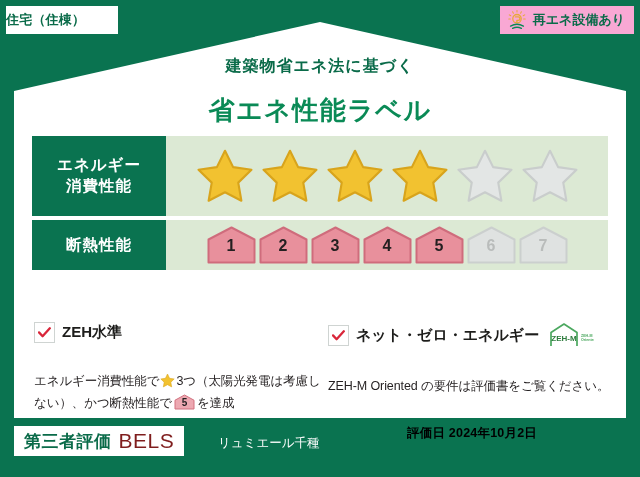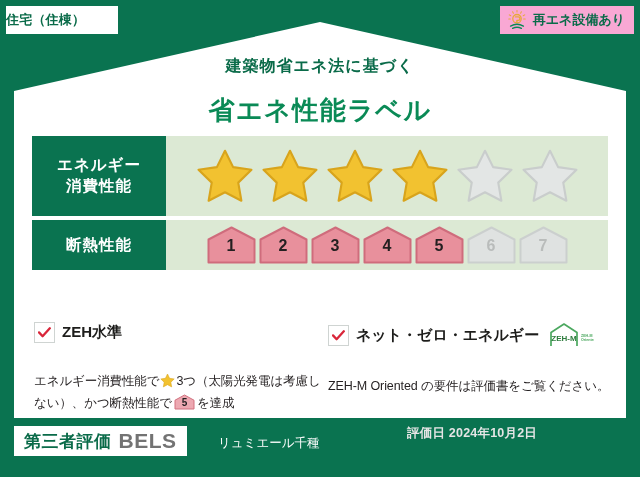--- a/index.html
+++ b/index.html
@@ -262,22 +262,22 @@
     padding: 0 10px;
   }
   .bels-box .ja {
     font-size: 17px;
     font-weight: 700;
     color: #0a6b49;
     letter-spacing: 0.5px;
   }
   .bels-box .bels {
     font-size: 21px;
-    font-weight: 700;
-    color: #737373;
+    font-weight: 400;
+    color: #7f1d1d;
     letter-spacing: 0.5px;
     margin-left: 7px;
   }
   .prop-name {
     position: absolute;
     left: 218px;
     top: 18px;
     font-size: 12.5px;
     font-weight: 400;
     color: #ffffff;
@@ -285,21 +285,21 @@
   }
   .eval-block {
     position: absolute;
     right: 14px;
     top: 8px;
     text-align: right;
   }
   .eval-date {
     font-size: 12.5px;
     font-weight: 700;
-    color: #e5e5e5;
+    color: #000000;
     letter-spacing: 0.2px;
   }
   .eval-id {
     font-size: 9.5px;
     color: #cfe3d8;
     margin-top: 3px;
     letter-spacing: 0.2px;
     font-family: "Liberation Sans", "DejaVu Sans", sans-serif;
   }
 </style>

